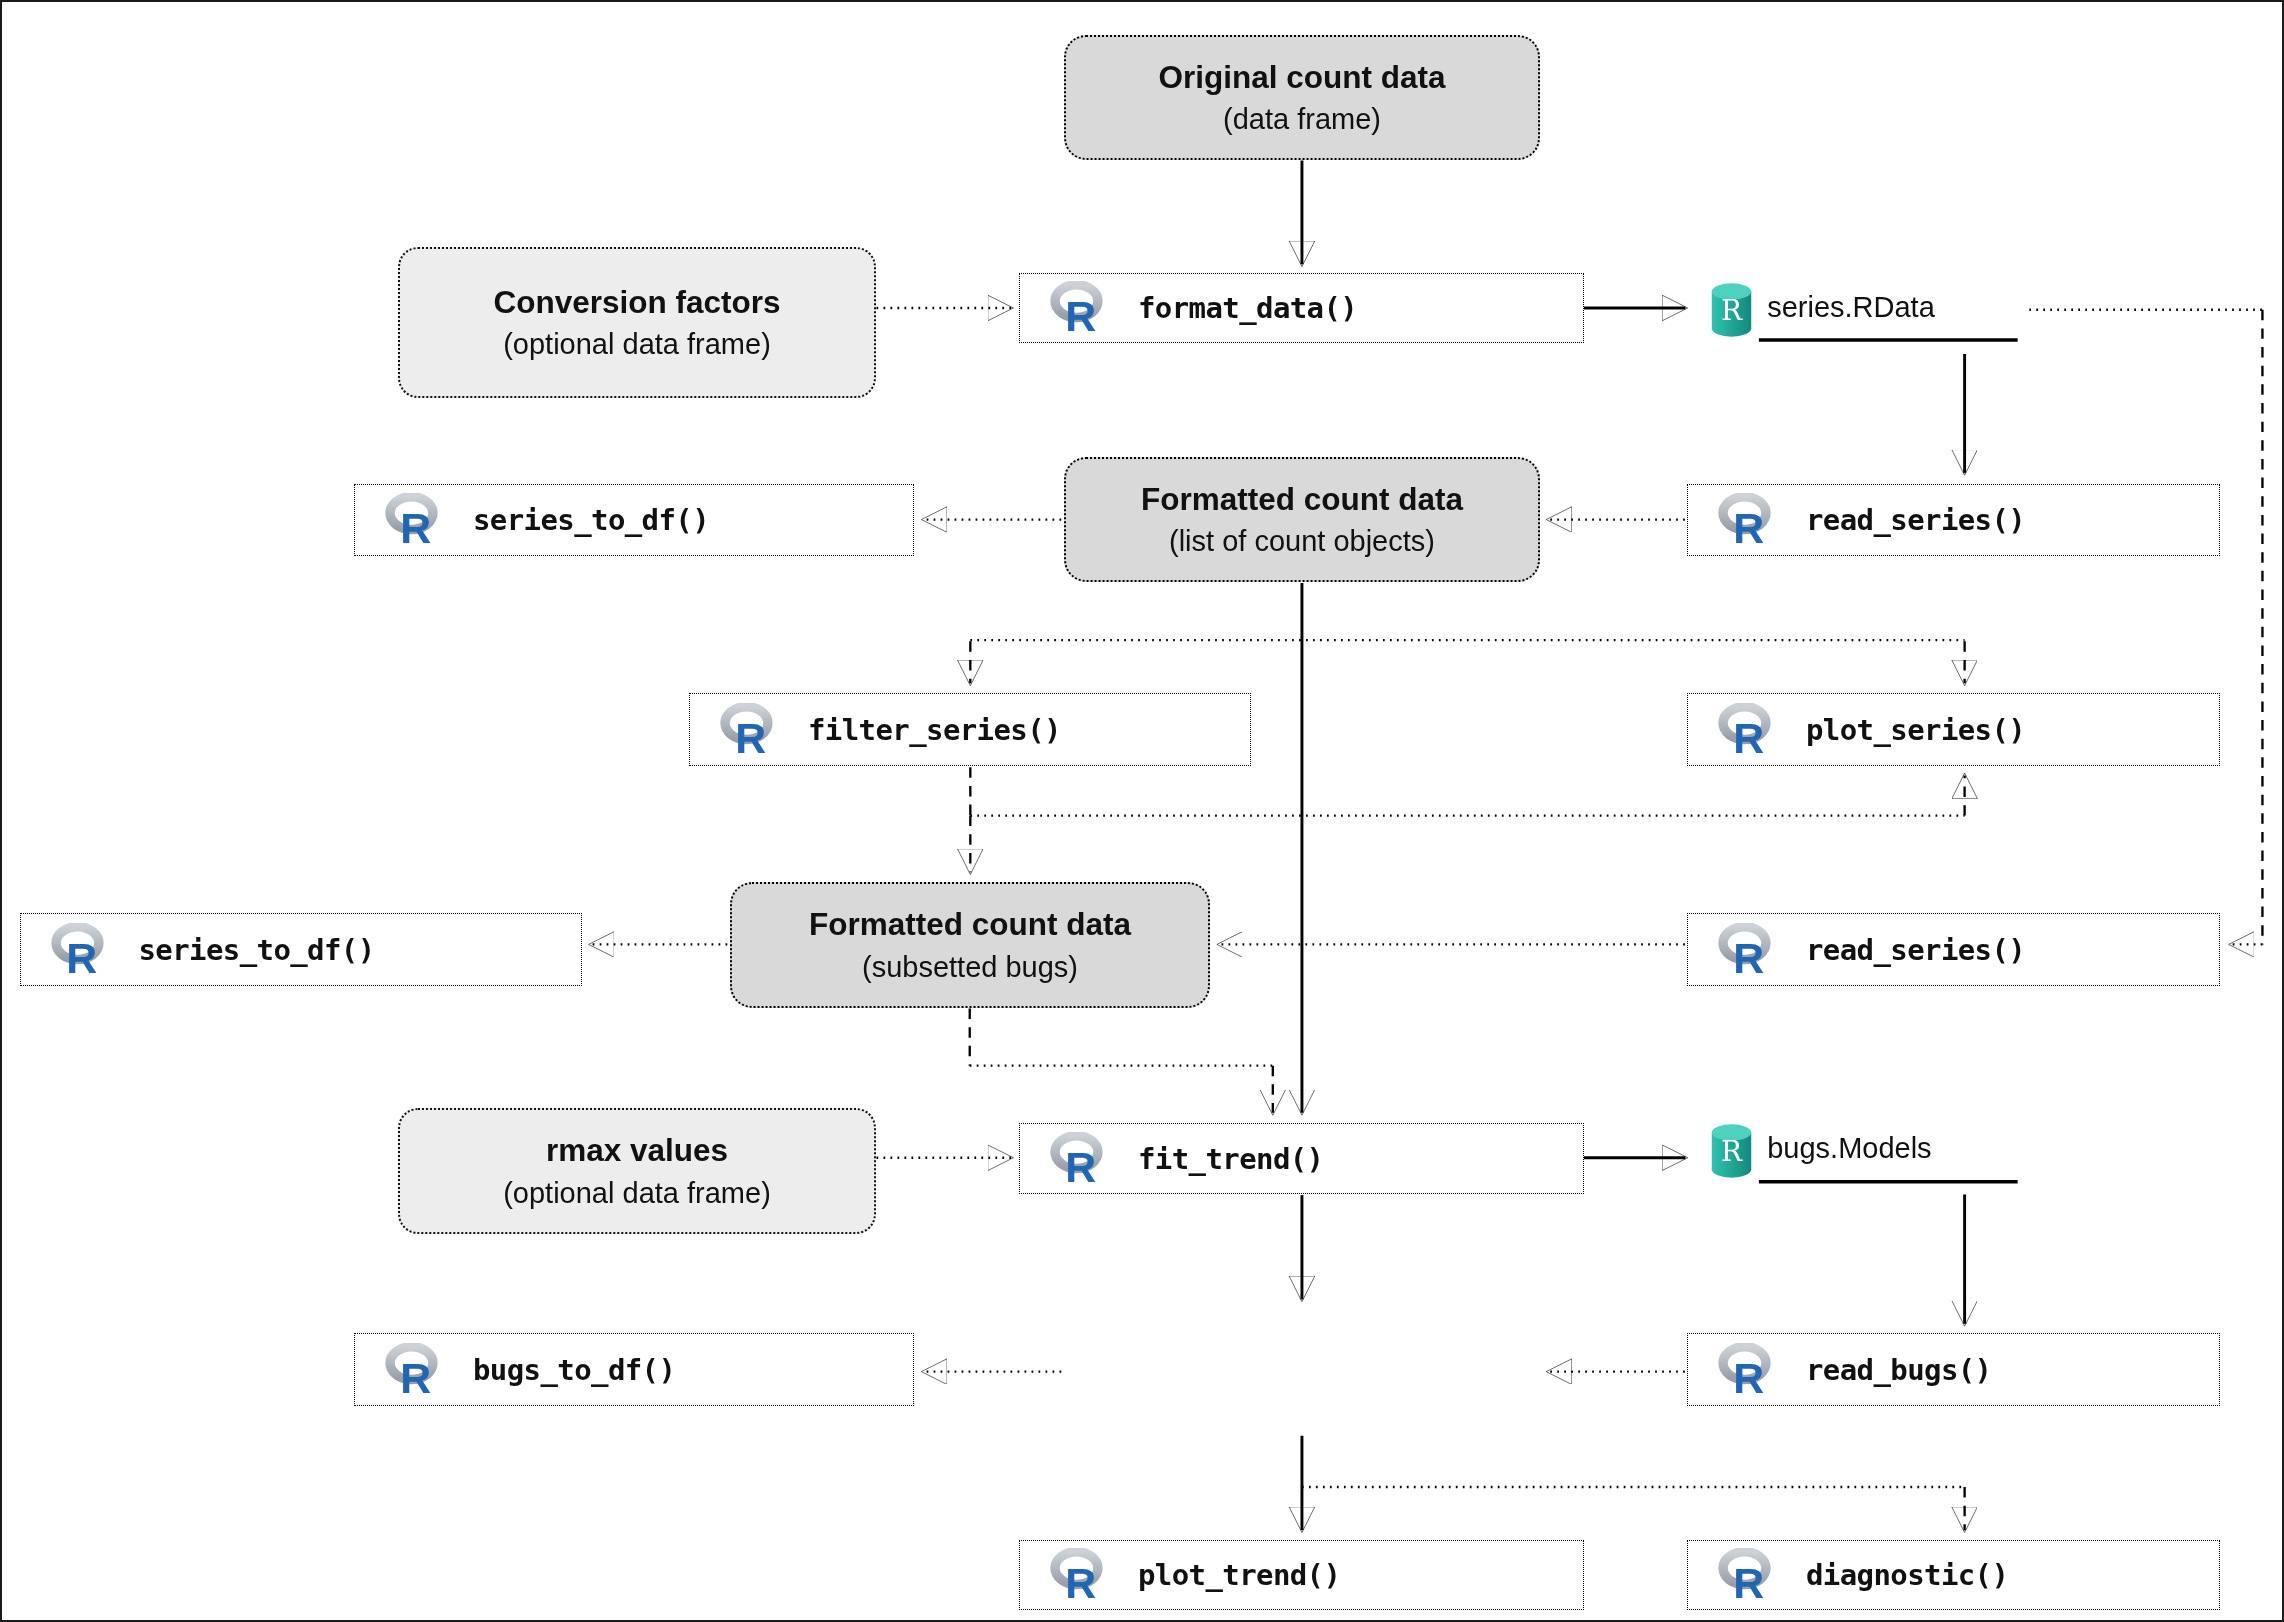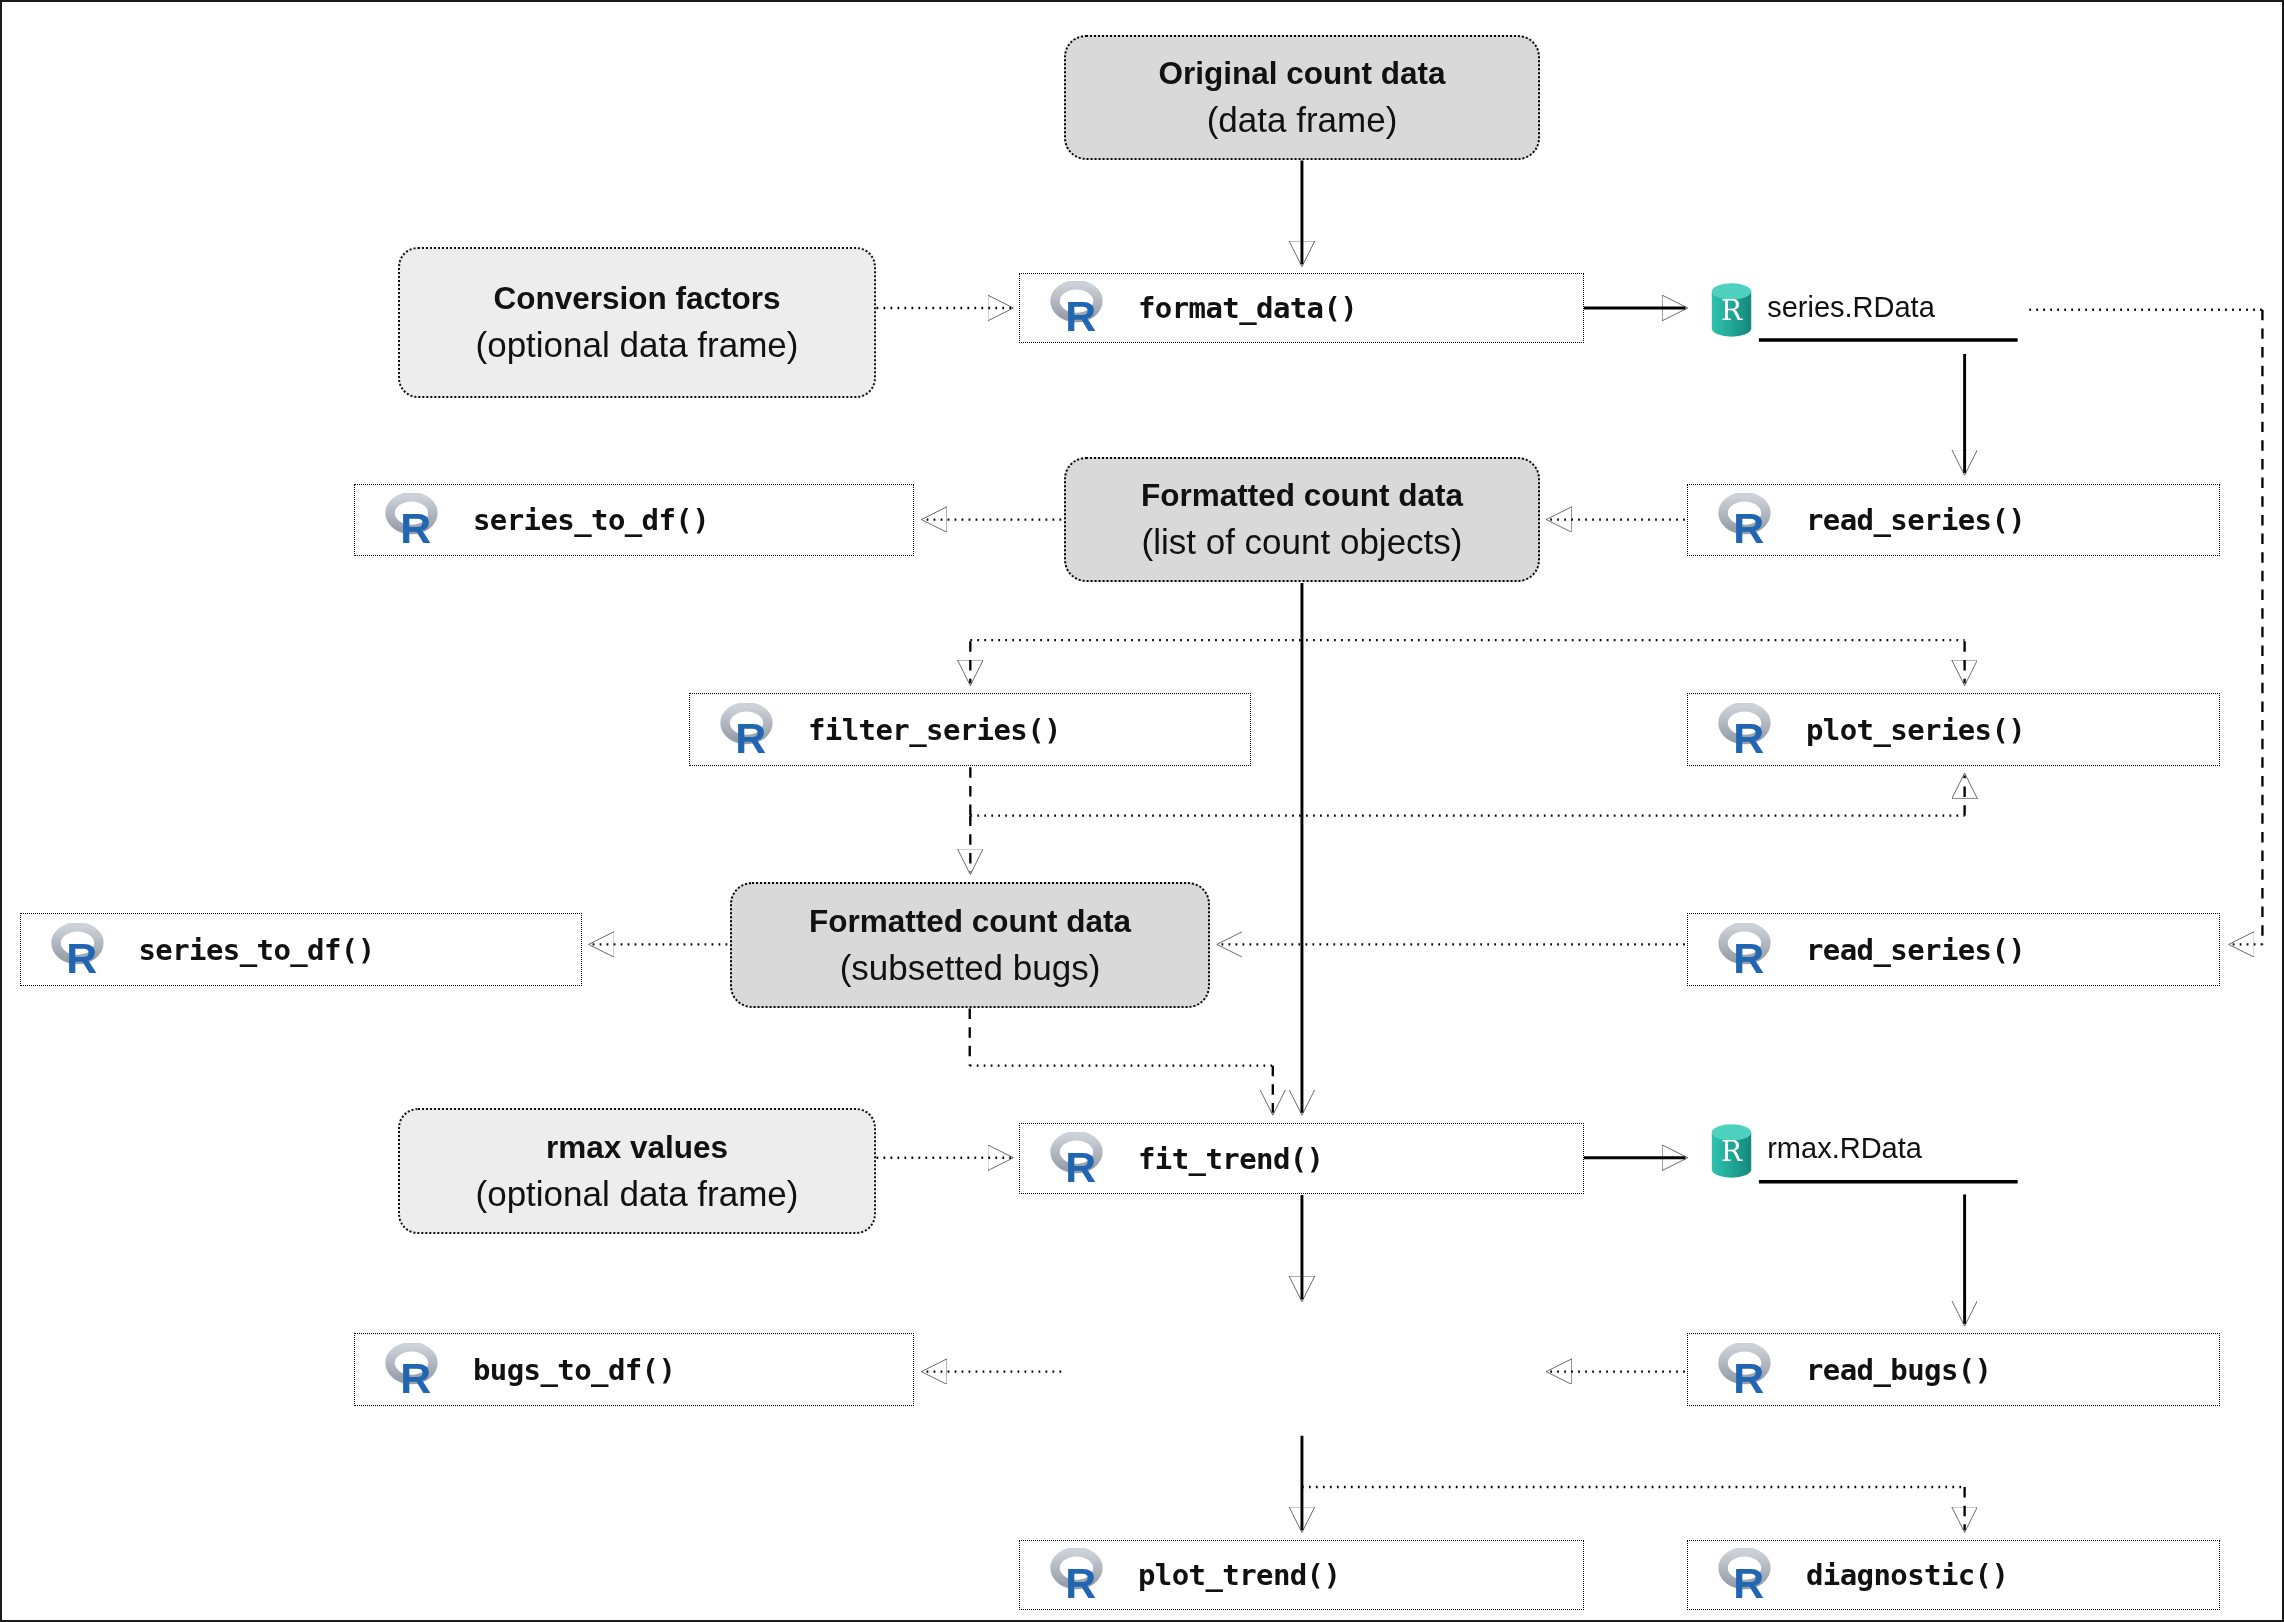--- a/index.html
+++ b/index.html
@@ -30,21 +30,21 @@
     display:flex;flex-direction:column;align-items:center;justify-content:center;
   }
   .opt-node{
     background:#ededed;
     border:2.3px dotted #111;
     border-radius:20px;
     display:flex;flex-direction:column;align-items:center;justify-content:center;
     text-align:center;
   }
   .dn-title{font-size:31.5px;font-weight:700;line-height:1.15;}
-  .dn-sub{font-size:35px;font-weight:400;margin-top:9.3px;line-height:1.1;}
+  .dn-sub{font-size:29px;font-weight:400;margin-top:9.3px;line-height:1.1;}
 
   
   .fn-node{
     background:#ffffff;
     border:1.7px dotted #000;
     display:flex;align-items:center;
     padding-left:30px;
   }
   .fn-label{
     font-family:"DejaVu Sans Mono", monospace;
@@ -337,17 +337,17 @@
           <linearGradient id="tg2" x1="0" y1="0" x2="1" y2="0">
         <stop offset="0" stop-color="#2fc3b0"></stop>
             <stop offset="1" stop-color="#14897b"></stop>
           </linearGradient>
         </defs>
       <rect x="3" y="9" width="34" height="32" fill="url(#tg2)"></rect>
       <ellipse cx="20" cy="41" rx="17" ry="7" fill="url(#tg2)"></ellipse>
       <ellipse cx="20" cy="9" rx="17" ry="7" fill="#4ed2bf"></ellipse>
       <text x="20" y="34" text-anchor="middle" font-family="DejaVu Serif, serif" font-size="24" fill="#ffffff">R</text>
     </svg>
-    <span class="flabel">rmax.RData</span>
+    <span class="flabel">bugs.Models</span>
   </div>
 
 </div>
 
 
 </body></html>

